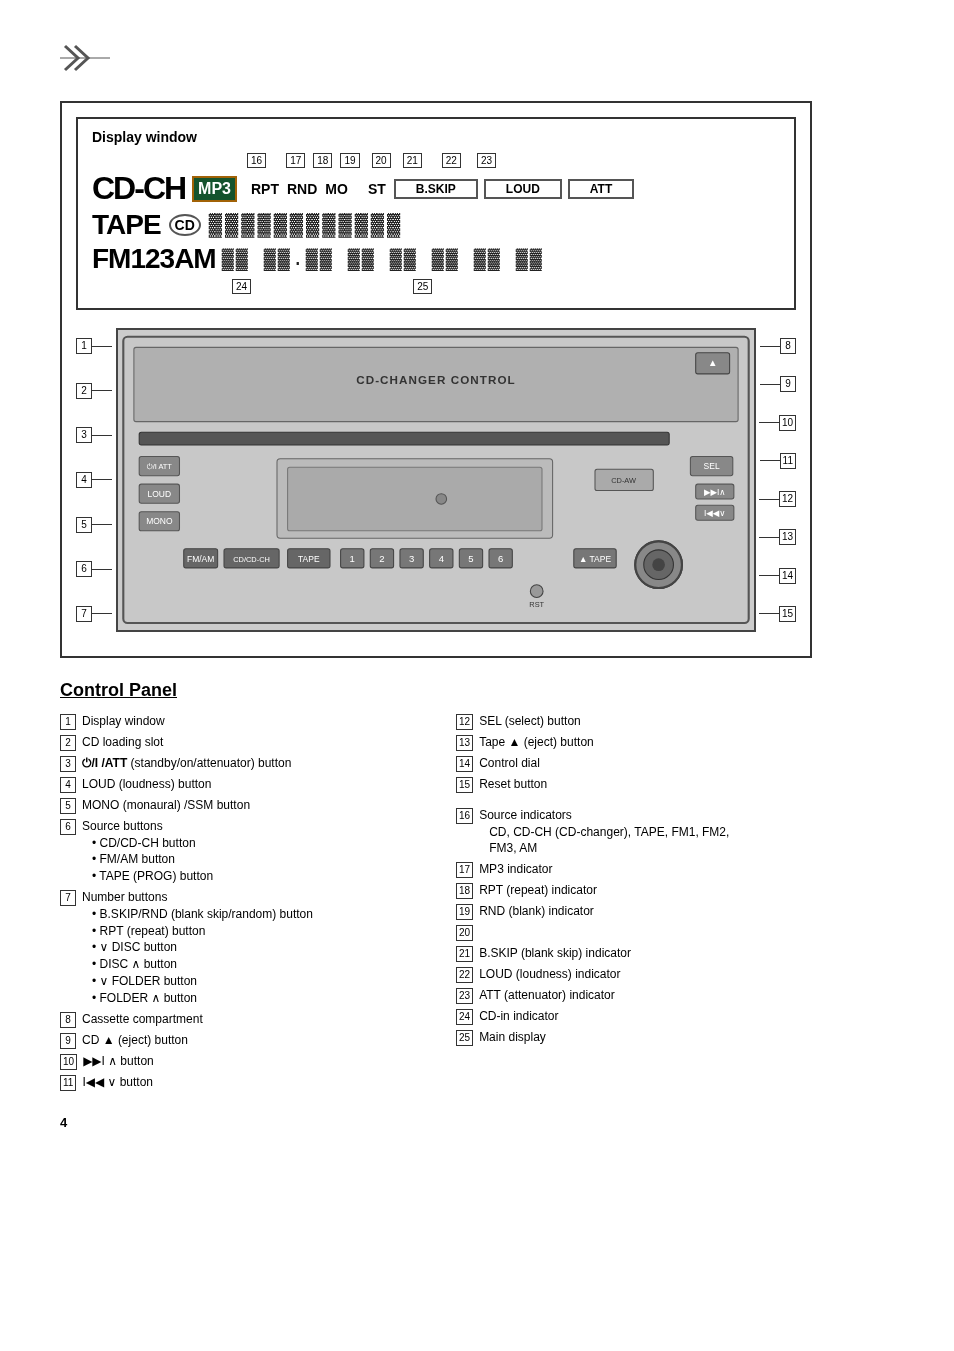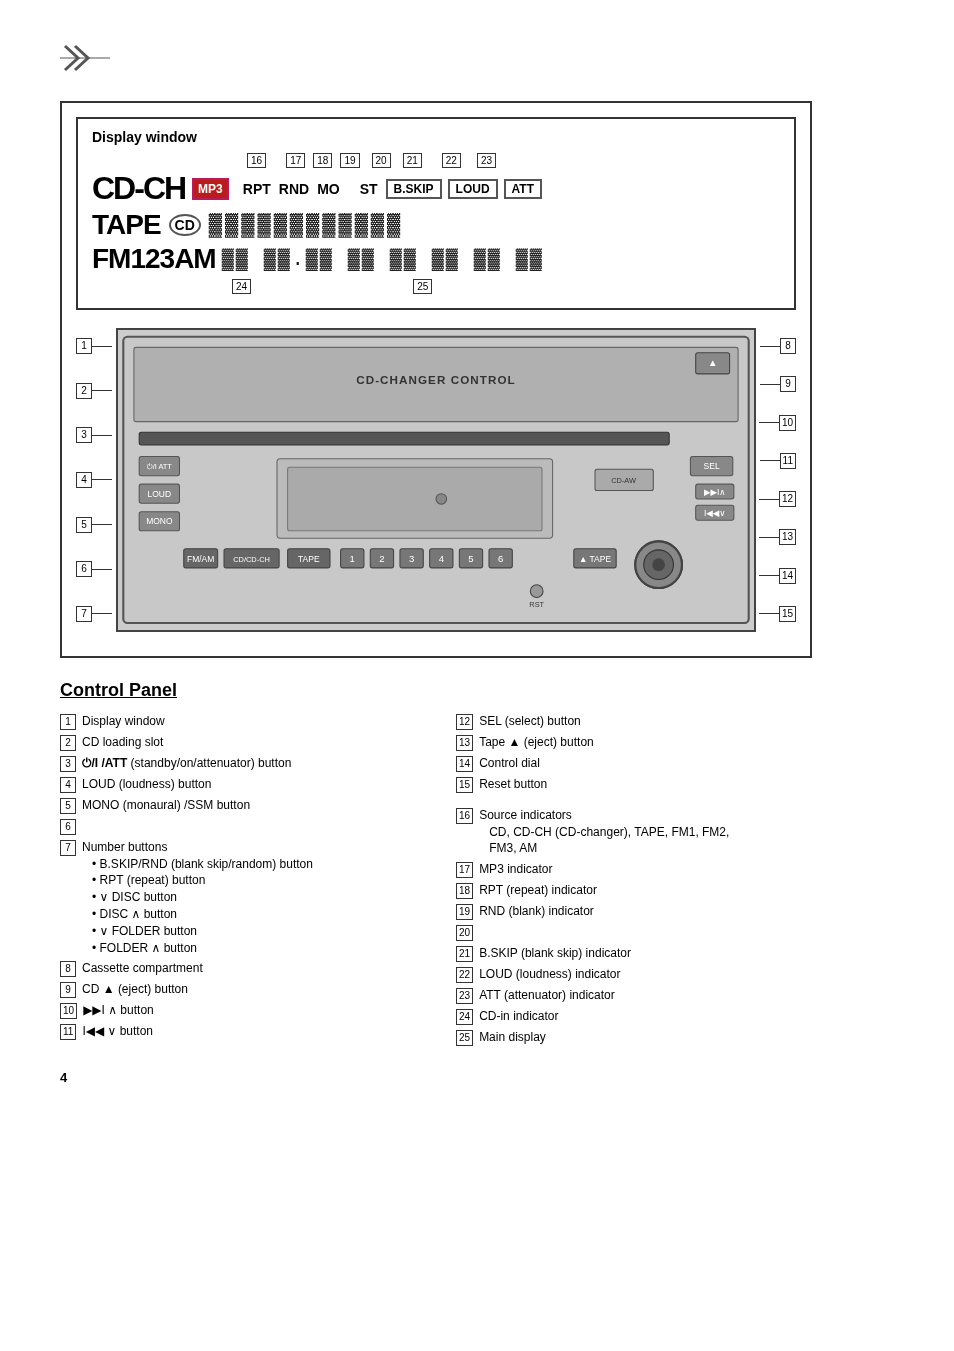--- a/index.html
+++ b/index.html
@@ -64,30 +64,30 @@
     }
     .indicator-box {
       border: 2px solid #555;
       padding: 1px 4px;
       font-size: 13px;
       font-weight: bold;
       margin-right: 2px;
       background: #fff;
     }
     .indicator-box.mp3-box {
-      background: #b91c1c;
+      background: #14532d;
       color: #fff;
-      font-size: 12px;
+      font-size: 16px;
       font-weight: bold;
-      border: 2px solid #be185d;
+      border: 2px solid #a16207;
       padding: 2px 4px;
     }
     .indicator-boxed {
       border: 2px solid #555;
-      padding: 1px 6px;
+      padding: 1px 20px;
       font-size: 12px;
       font-weight: bold;
       margin-right: 2px;
     }
     
     .display-line2 {
       display: flex;
       align-items: center;
       gap: 4px;
       margin-bottom: 2px;
@@ -449,20 +449,26 @@
         <div class="cp-item">
           <span class="cp-num">4</span>
           <span class="cp-text">LOUD (loudness) button</span>
         </div>
         <div class="cp-item">
           <span class="cp-num">5</span>
           <span class="cp-text">MONO (monaural) /SSM button</span>
         </div>
         <div class="cp-item">
           <span class="cp-num">6</span>
+          <div>
+            <div class="cp-text">Source buttons</div>
+            <div class="cp-sub">• CD/CD-CH button</div>
+            <div class="cp-sub">• FM/AM button</div>
+            <div class="cp-sub">• TAPE (PROG) button</div>
+          </div>
         </div>
         <div class="cp-item">
           <span class="cp-num">7</span>
           <div>
             <div class="cp-text">Number buttons</div>
             <div class="cp-sub">• B.SKIP/RND (blank skip/random) button</div>
             <div class="cp-sub">• RPT (repeat) button</div>
             <div class="cp-sub">• ∨ DISC button</div>
             <div class="cp-sub">• DISC ∧ button</div>
             <div class="cp-sub">• ∨ FOLDER button</div>

